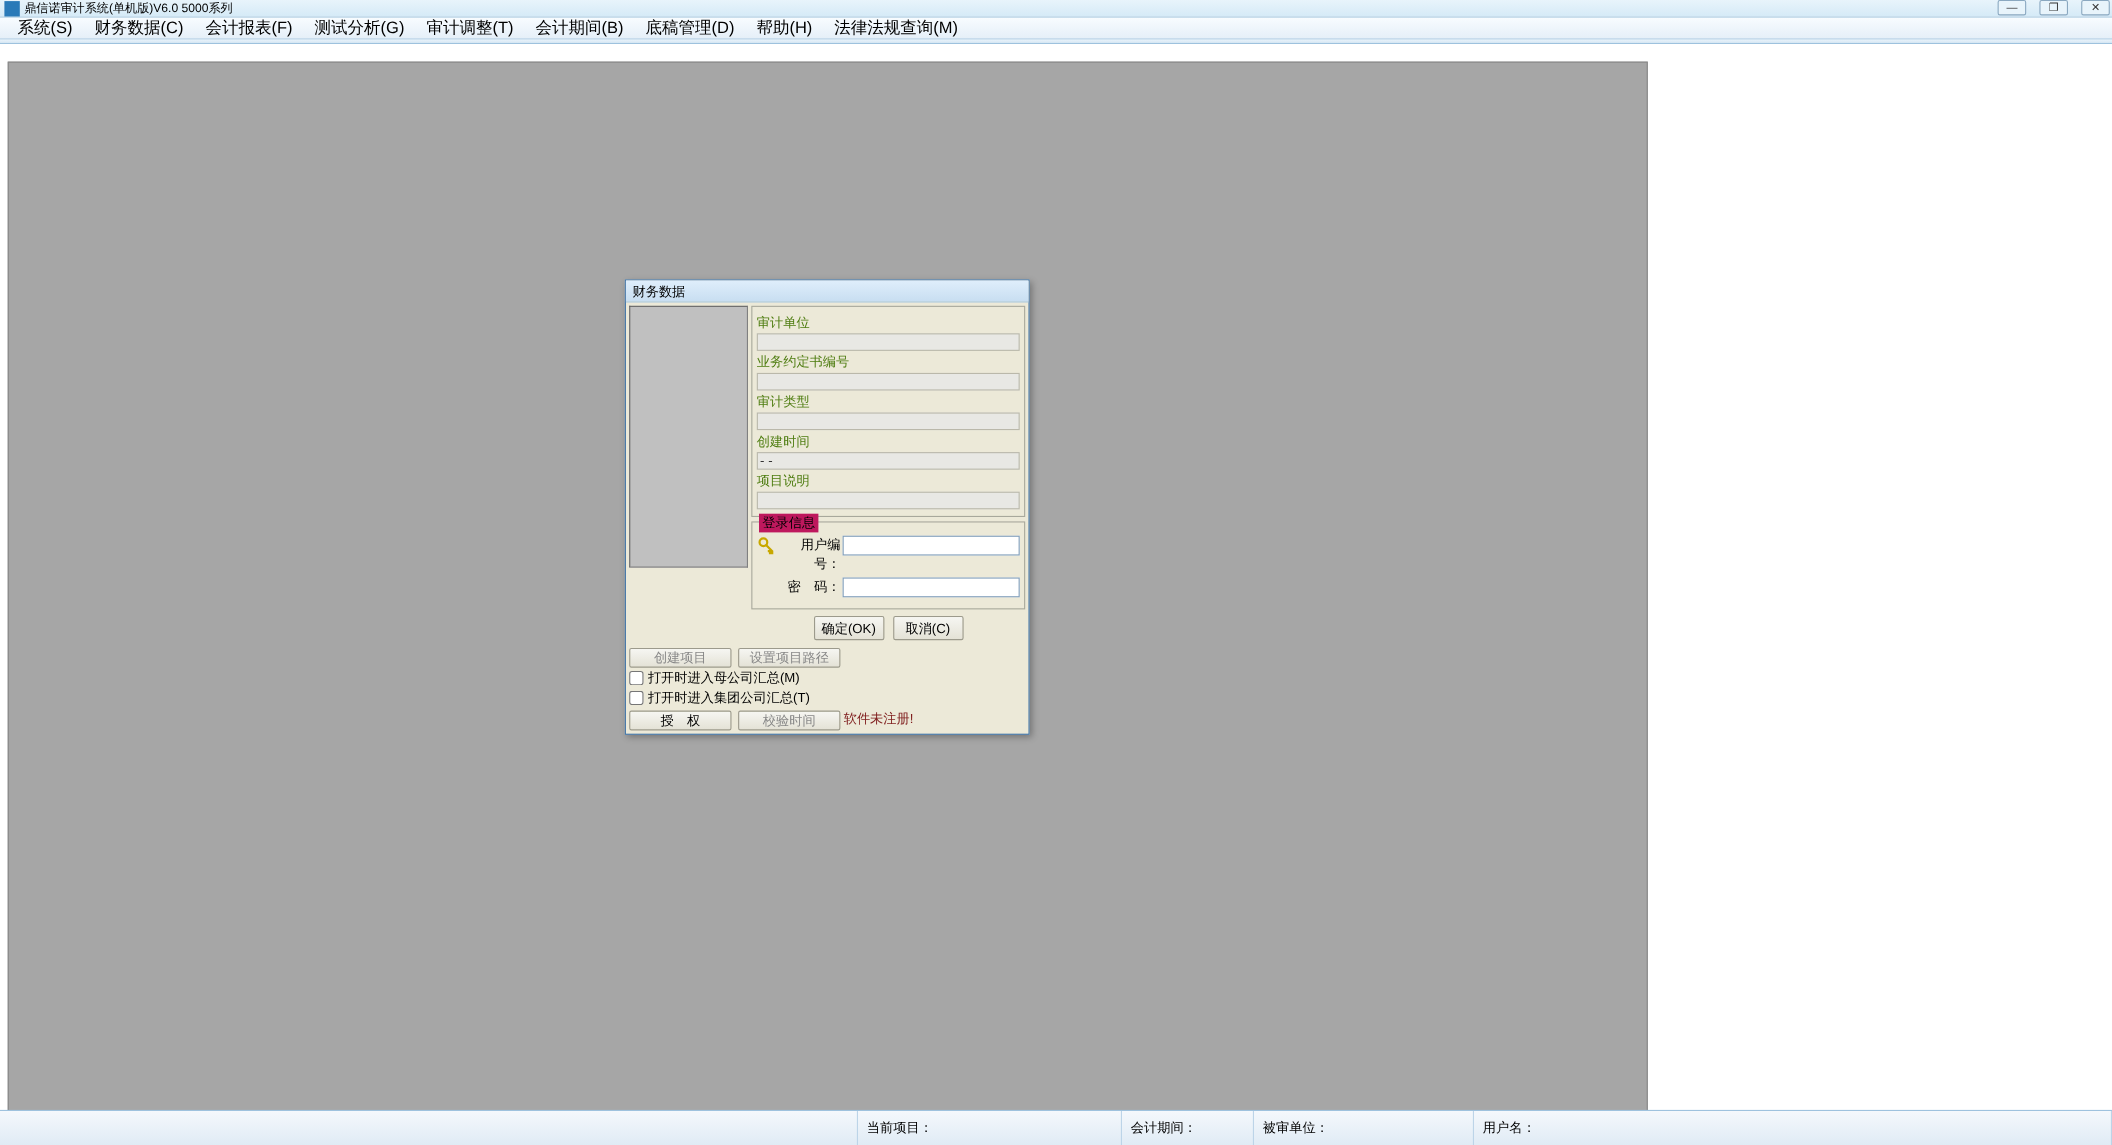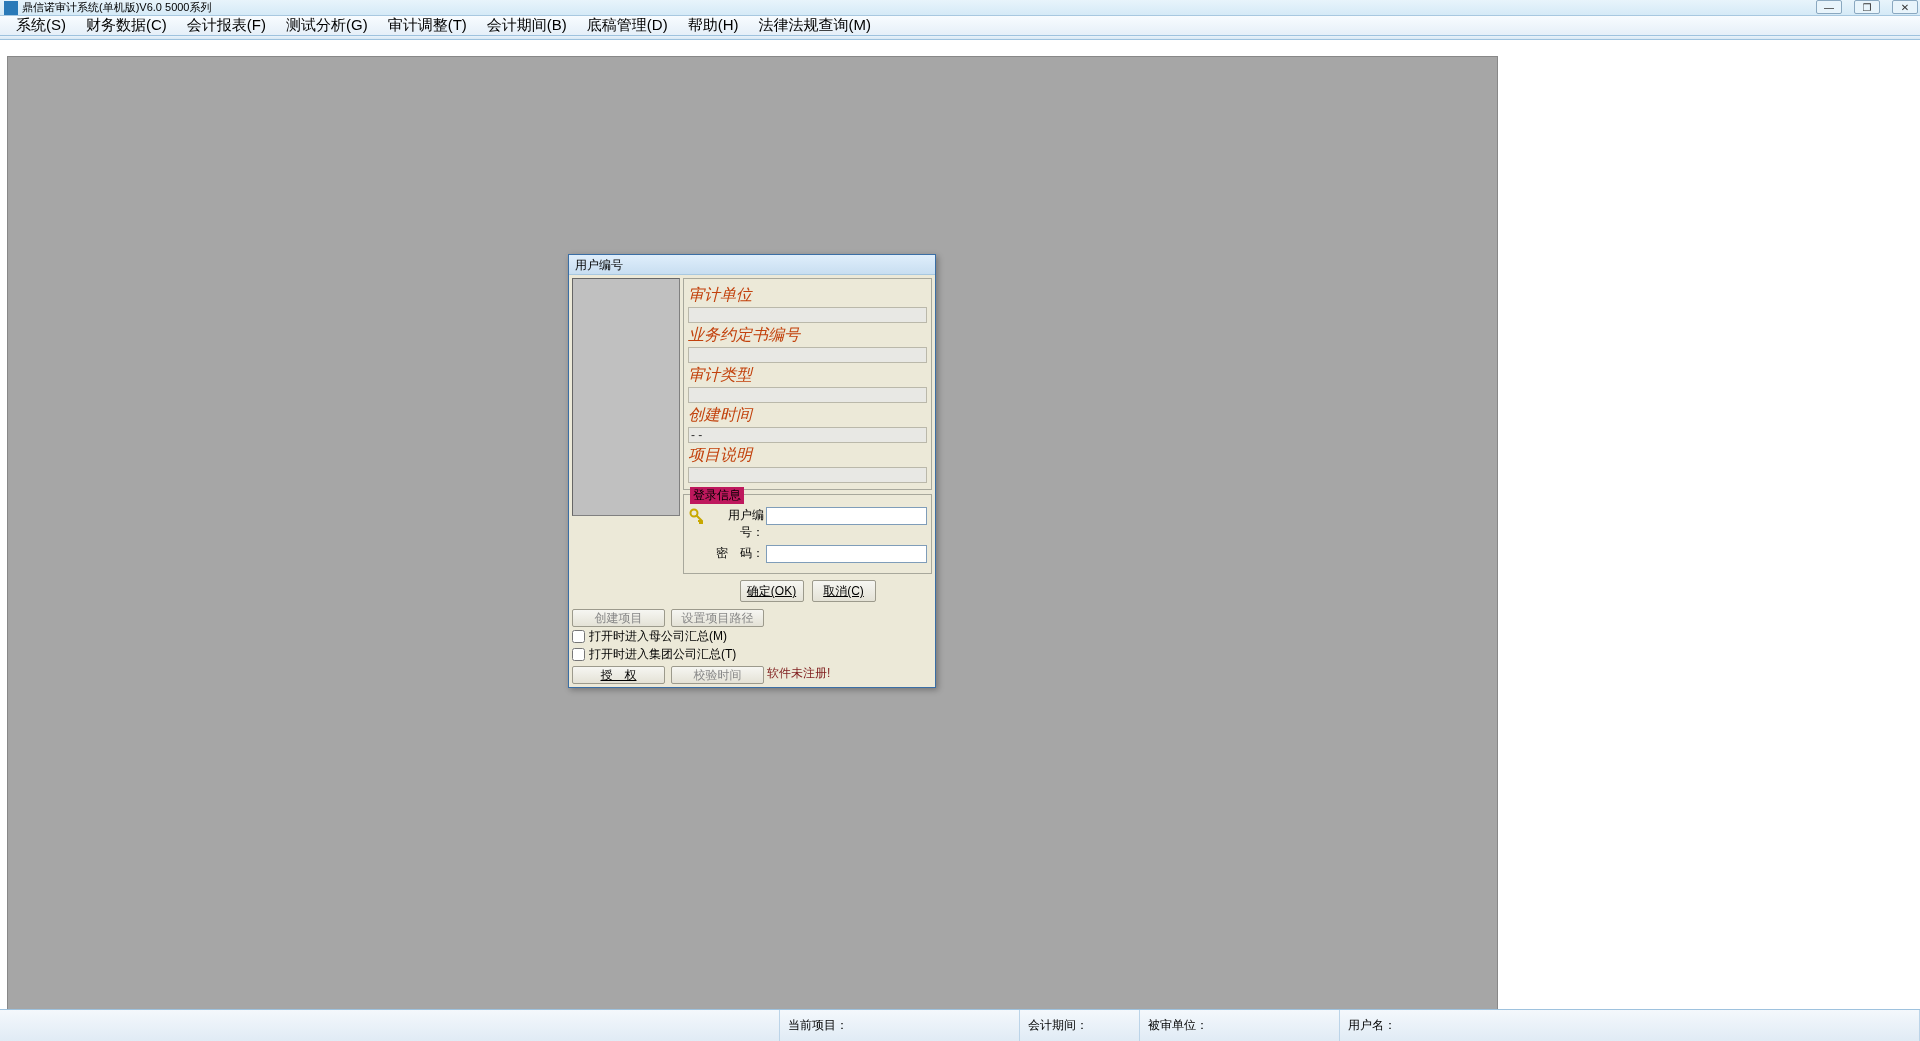--- a/index.html
+++ b/index.html
@@ -128,25 +128,24 @@
   display: flex;
   flex-direction: column;
 }
 .info-group {
   border: 1px solid #a8a89c;
   background: #ece9d8;
   padding: 4px 4px 6px 4px;
   margin-bottom: 4px;
 }
 .field-label {
-  font-size: 16px;
-  color: #c2410c;
+  font-size: 12px;
+  color: #4d7c0f;
   margin-bottom: 1px;
   margin-top: 2px;
-  font-style: italic;
 }
 .field-value {
   background: #e8e8e4;
   border: 1px solid #bab8aa;
   height: 16px;
   width: 100%;
   font-size: 12px;
   padding: 0 2px;
   color: #333;
 }
@@ -197,21 +196,21 @@
   flex: 1;
   height: 18px;
   background: linear-gradient(#f6f6f2, #e4e2d6);
   border: 1px solid #9c9a8c;
   font-size: 12px;
   color: #888;
   text-align: center;
   line-height: 16px;
   border-radius: 2px;
 }
-.btn.enabled { color: #000; text-decoration: underline; }
+.btn.enabled { color: #000; }
 .check-row {
   display: flex;
   align-items: center;
   font-size: 12px;
   margin: 1px 0;
 }
 .check-row input { margin-right: 4px; }
 .ok-cancel {
   display: flex;
   gap: 8px;
@@ -247,21 +246,21 @@
   <span class="menu-item">会计期间(B)</span>
   <span class="menu-item">底稿管理(D)</span>
   <span class="menu-item">帮助(H)</span>
   <span class="menu-item">法律法规查询(M)</span>
 </div>
 <div class="toolbar-strip"></div>
 
 <div class="main-area"></div>
 
 <div class="dialog">
-  <div class="dialog-title">用户编号</div>
+  <div class="dialog-title">财务数据</div>
   <div class="dialog-body">
     <div class="dialog-top">
       <div class="left-panel"></div>
       <div class="right-panel">
         <div class="info-group">
           <div class="field-label">审计单位</div>
           <div class="field-value"></div>
           <div class="field-label">业务约定书编号</div>
           <div class="field-value"></div>
           <div class="field-label">审计类型</div>

